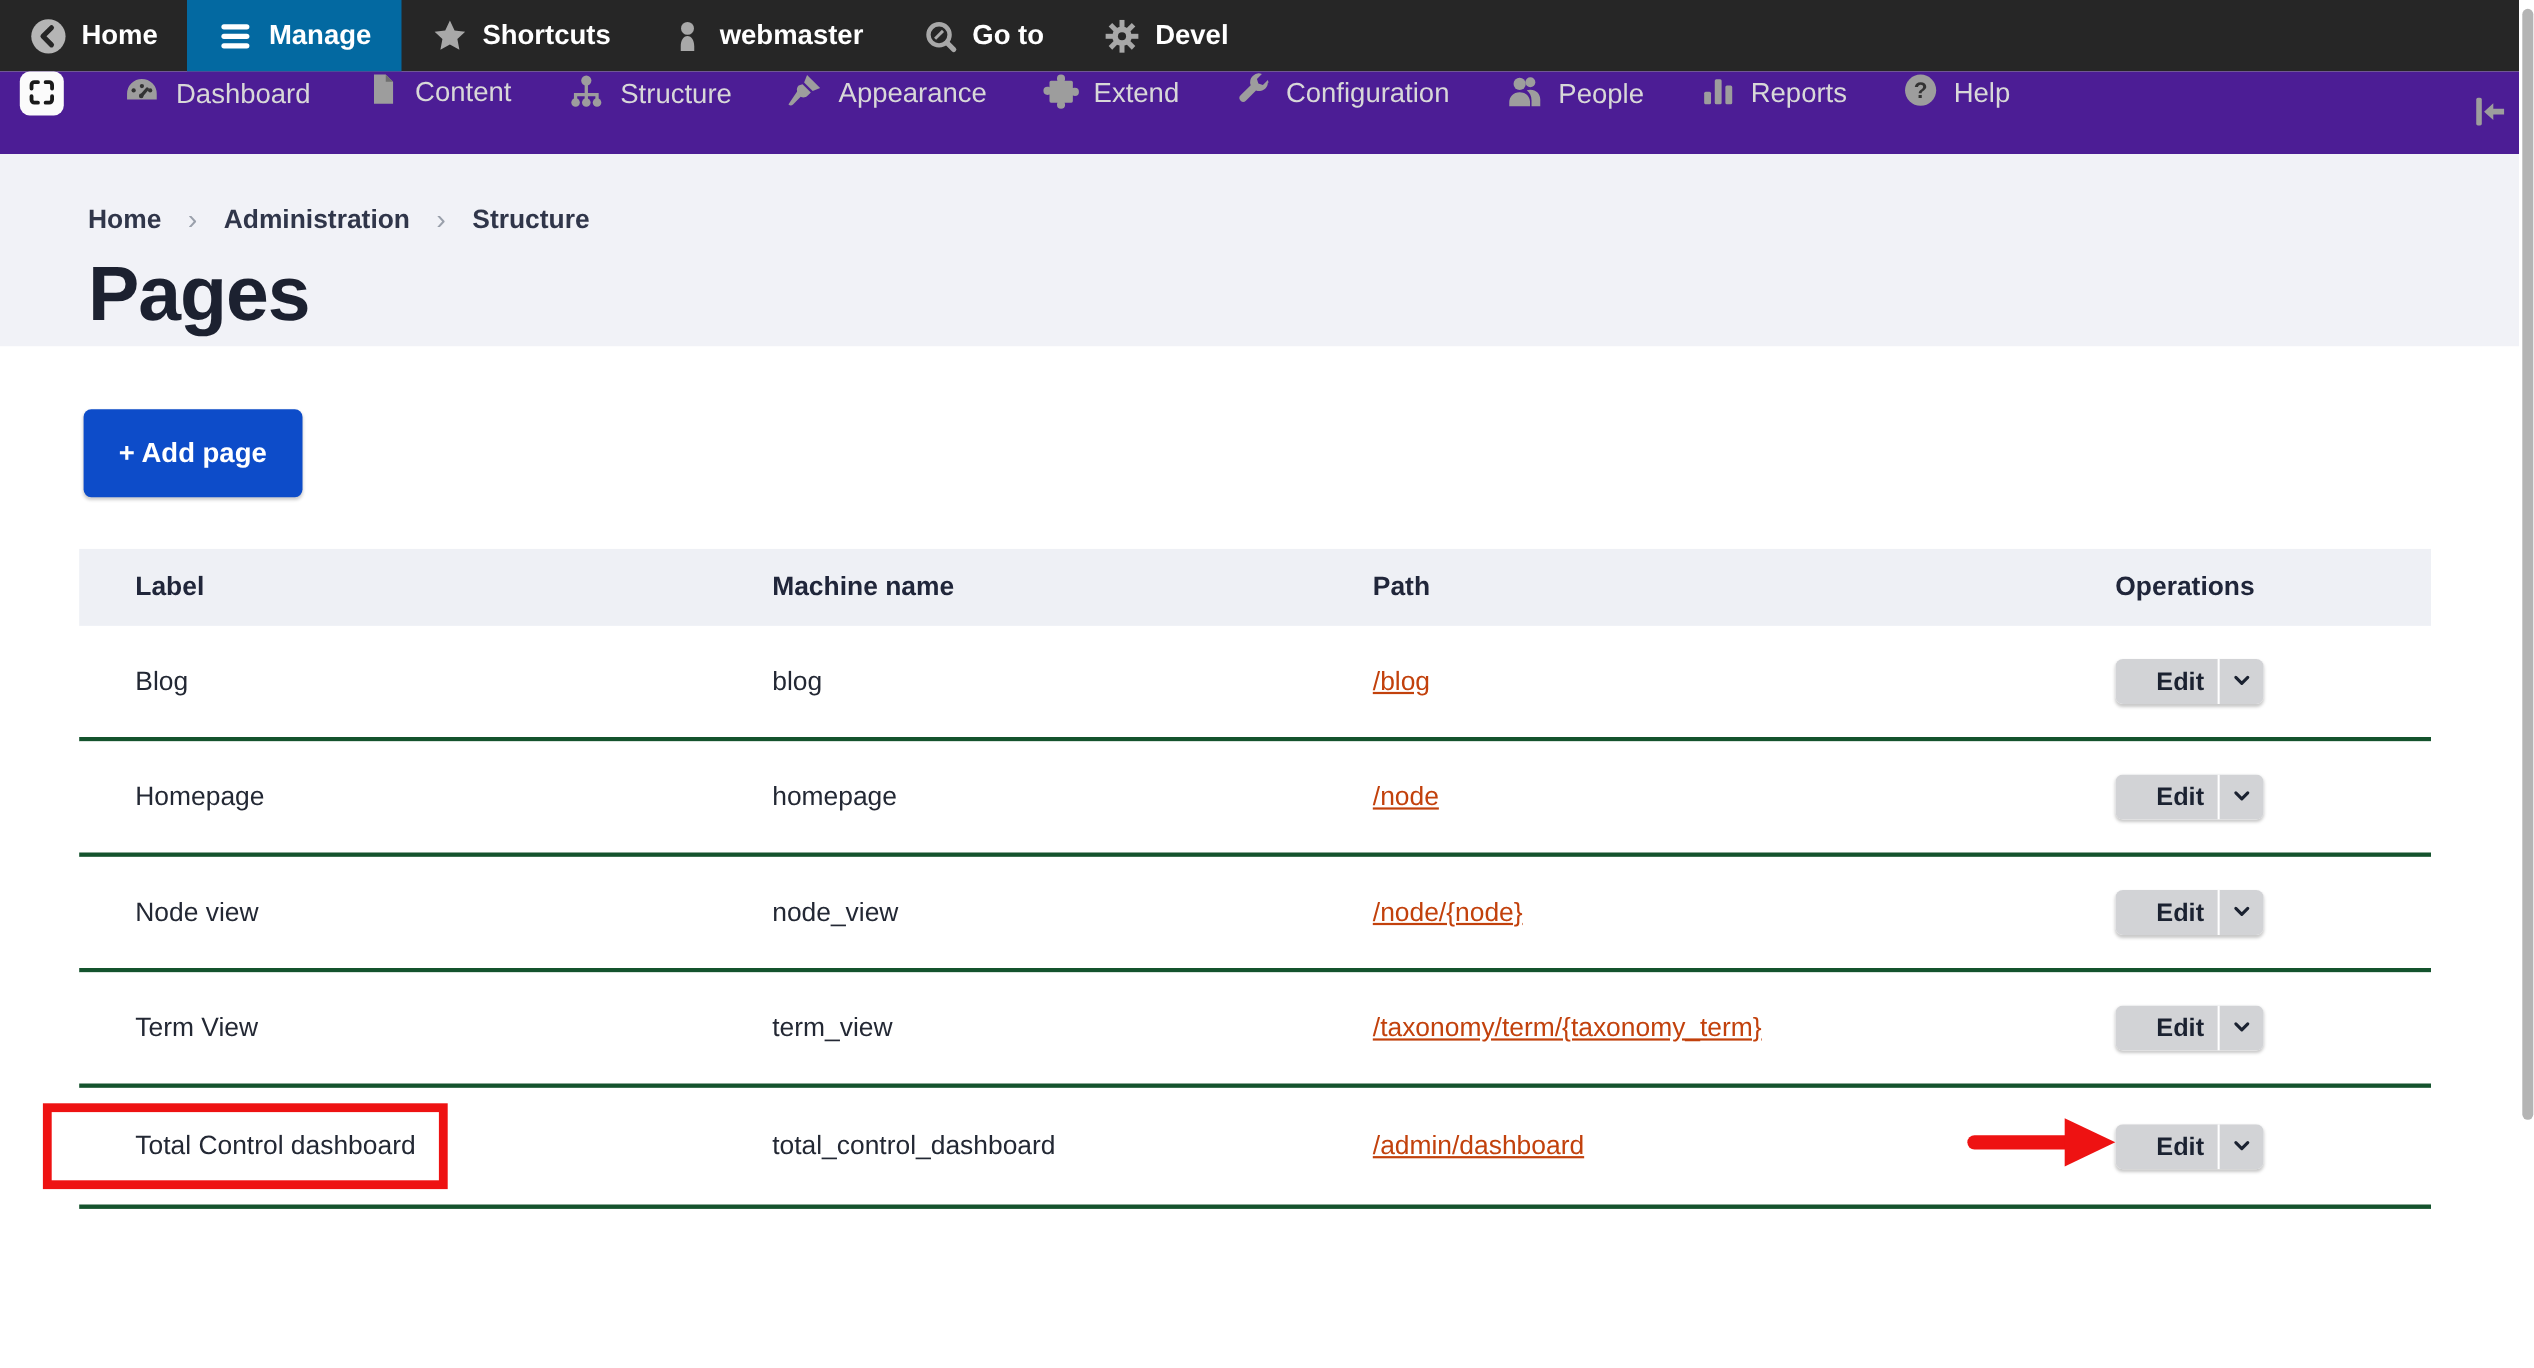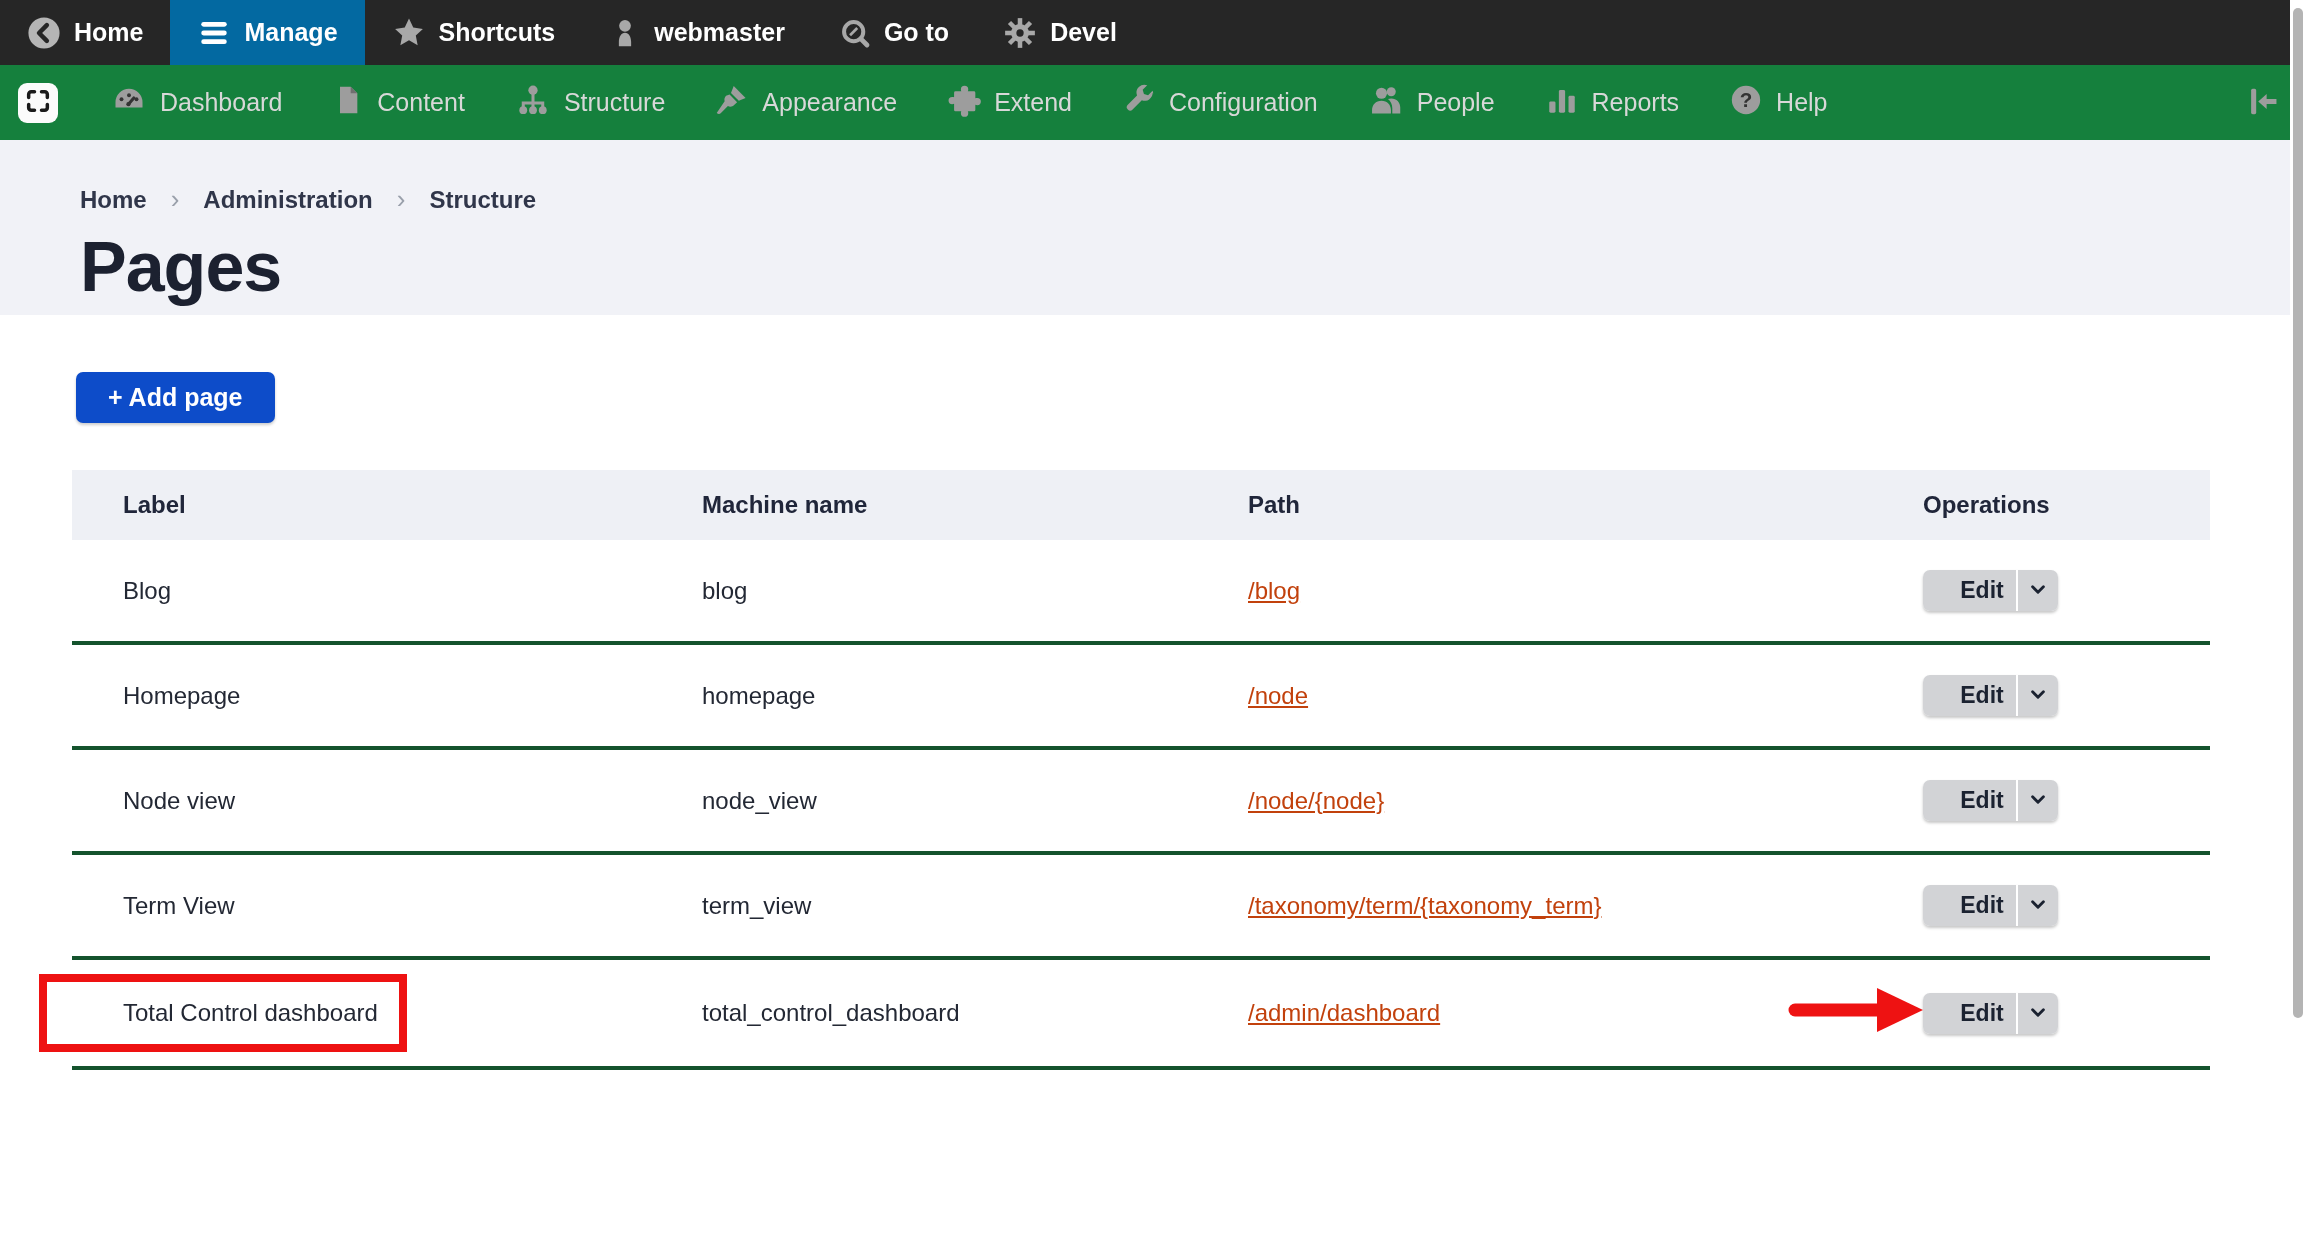--- a/index.html
+++ b/index.html
@@ -15,21 +15,21 @@
   }
   .topbar-item {
     display:flex; align-items:center; gap:13px; padding:0 27px;
     color:#ffffff; font-size:25px; font-weight:700; cursor:pointer; white-space:nowrap;
   }
   .topbar-item.active { background:#0369a1; }
   .topbar-item svg { display:block; }
 
   
   .tray {
-    height:75px; background:#15803d; display:flex; align-items:center; position:relative;
+    height:75px; background:#4c1d95; display:flex; align-items:flex-start; position:relative;
   }
   .tray-home-btn {
     width:40px; height:40px; background:#fbfbfb; border:none; border-radius:9px;
     margin-left:18px; display:flex; align-items:center; justify-content:center; cursor:pointer;
   }
   .tray-item {
     display:flex; align-items:center; gap:13px; padding:0 25px;
     color:#d8d8d8; font-size:25px; font-weight:400; cursor:pointer; white-space:nowrap;
   }
   .tray-item:first-of-type { margin-left:28px; }
@@ -43,21 +43,21 @@
     background:#f1f2f7; padding:44px 0 0 80px; height:175px;
   }
   .breadcrumb { display:flex; align-items:center; font-size:24px; font-weight:700; color:#30364a; }
   .breadcrumb a { color:#30364a; text-decoration:none; cursor:pointer; }
   .crumb-sep { color:#9aa0ab; font-weight:400; font-size:26px; margin:0 24px; }
   .page-title { margin-top:12px; font-size:70px; font-weight:700; color:#1c2130; letter-spacing:-1px; }
 
   
   .content { background:#ffffff; padding-top:57px; }
   .add-btn {
-    margin-left:76px; height:51px; padding:0 32px; border:none; border-radius:7px;
+    margin-left:76px; height:80px; padding:0 32px; border:none; border-radius:7px;
     background:#0d4cc9; color:#ffffff; font-size:25px; font-weight:700;
     font-family:inherit; cursor:pointer; box-shadow:0 2px 3px rgba(0,0,0,.2);
   }
 
   
   .pages-table { margin:47px 0 0 72px; width:2138px; }
   .t-head {
     display:grid; grid-template-columns:579px 546px 726px 287px;
     background:#eef0f5; height:70px; align-items:center;
     font-size:24px; font-weight:700; color:#20263a;

